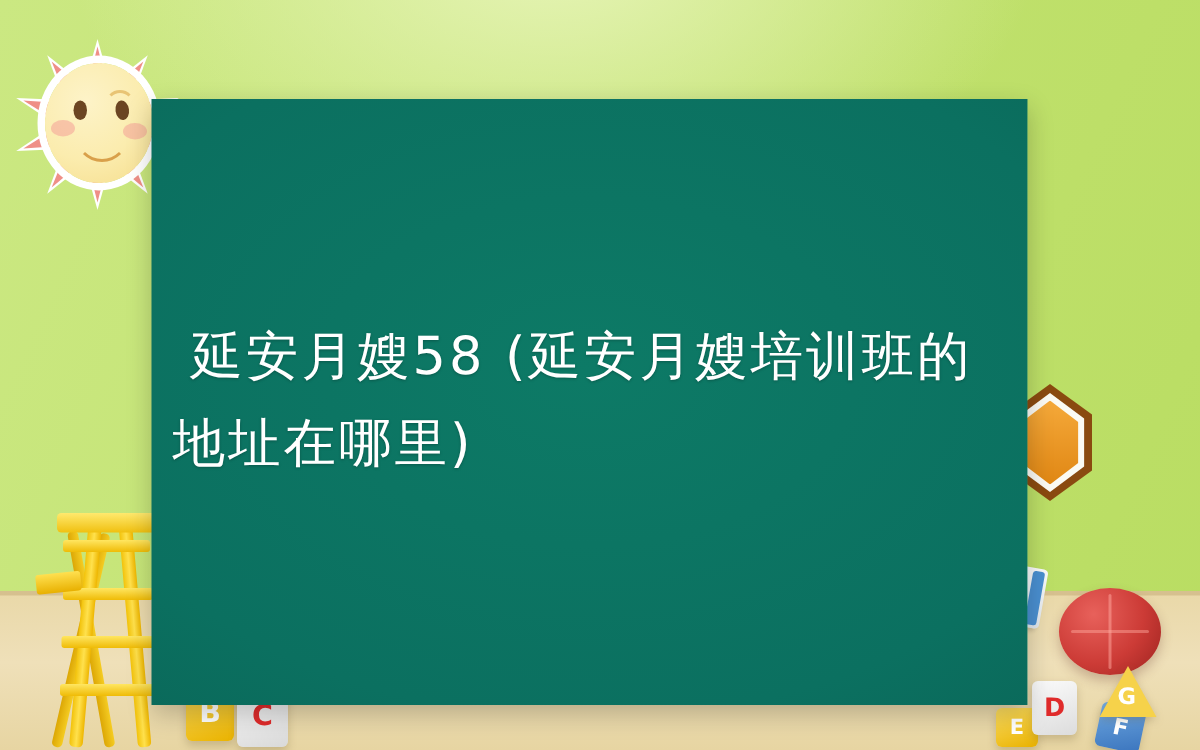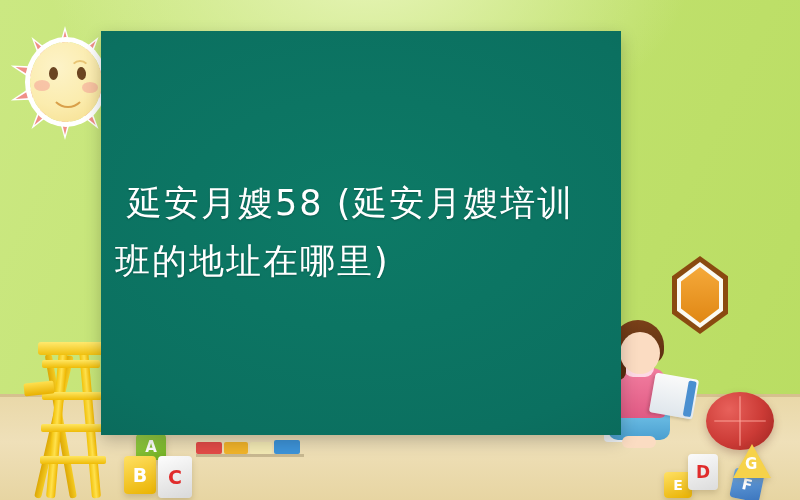--- a/index.html
+++ b/index.html
@@ -341,22 +341,22 @@
     width: 16px; height: 9px;
     border: 2px solid #e8c474;
     border-color: #e8c474 transparent transparent transparent;
     border-radius: 10px 10px 0 0;
   }
 
   
   .board {
     position: absolute;
     left: 101px;
-    top: 31px;
-    width: 520px;
+    top: 66px;
+    width: 584px;
     height: 404px;
     background:
       radial-gradient(ellipse 640px 420px at 50% 45%, #0d7a66 0%, #0b7060 55%, #095e51 100%);
     box-shadow: 0 6px 16px rgba(0,0,0,0.22);
     overflow: hidden;
   }
   .board-text {
     position: absolute;
     left: 14px;
     right: 14px;

